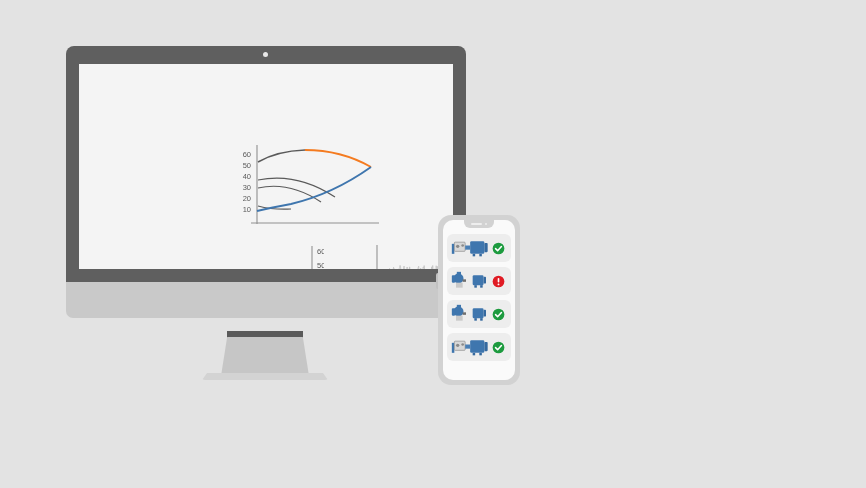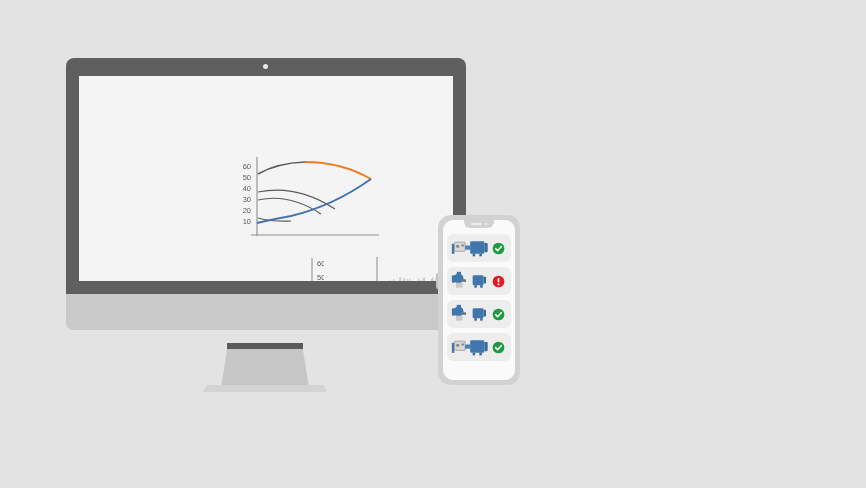--- a/index.html
+++ b/index.html
@@ -10,21 +10,21 @@
     width: 866px; height: 488px;
     position: relative; overflow: hidden;
     font-family: "Liberation Sans", sans-serif;
   }
   #scene {
     position: absolute; inset: 0;
     background: #e3e3e3;
   }
 
   
-  #monitor { position: absolute; left: 66px; top: 58px; width: 400px; height: 280px; }
+  #monitor { position: absolute; left: 66px; top: 46px; width: 400px; height: 280px; }
 
   .monitor-bezel {
     position: absolute; left: 0; top: 0; width: 400px; height: 242px;
     background: #5f5f5f;
     border-radius: 8px 8px 2px 2px;
   }
   .monitor-screen {
     position: absolute; left: 13px; top: 18px; width: 374px; height: 205px;
     background: #f4f4f4;
     overflow: hidden;

